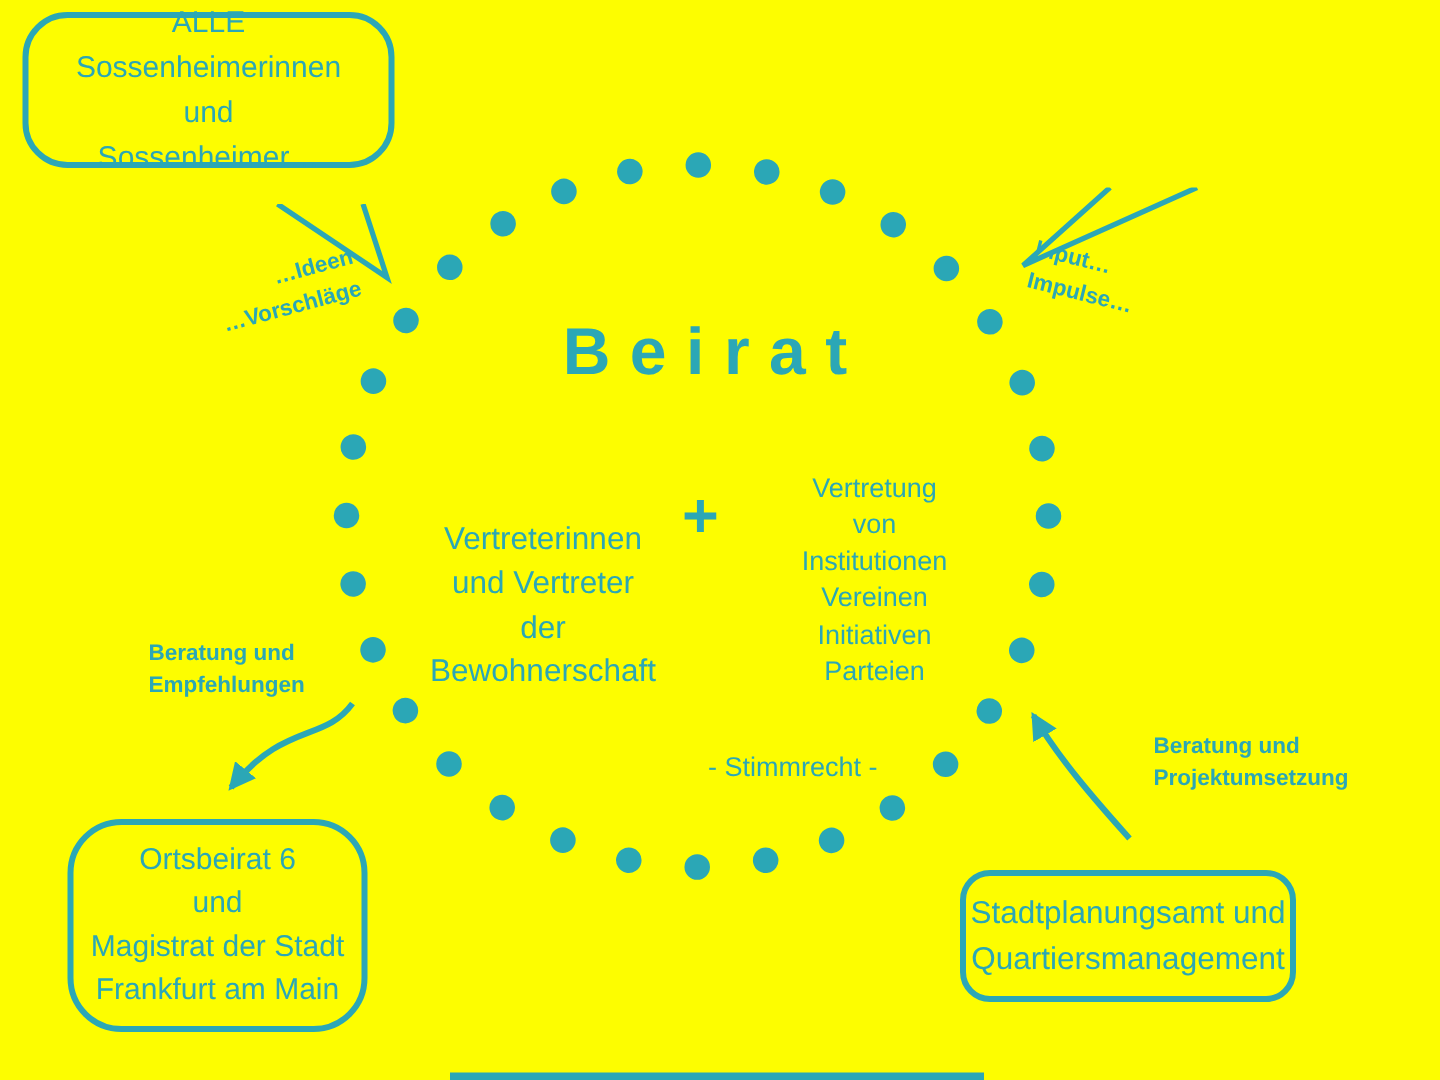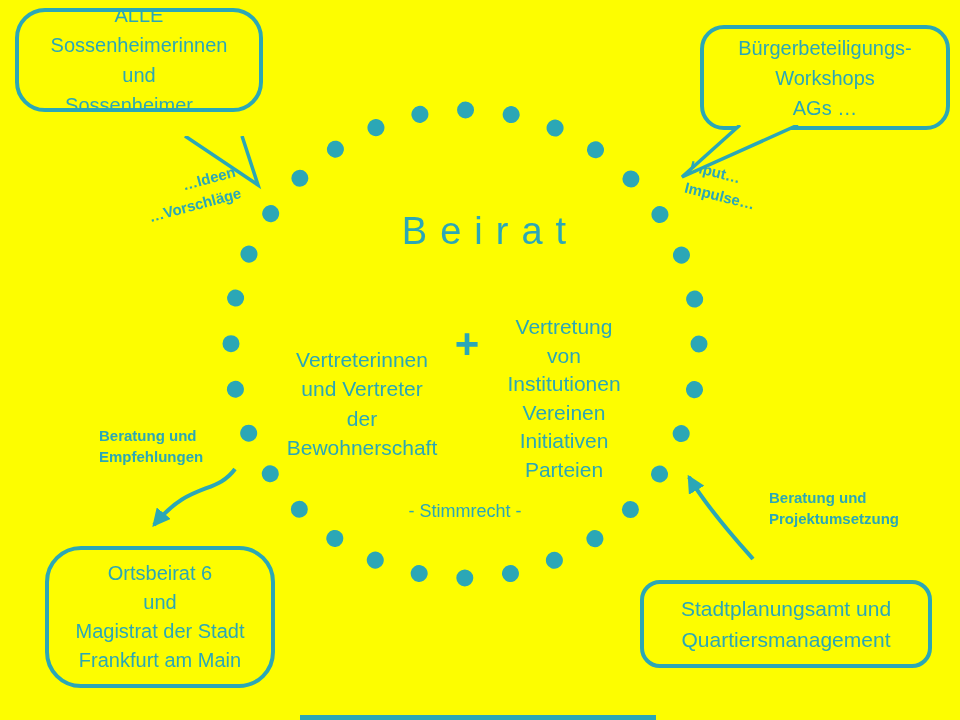--- a/index.html
+++ b/index.html
@@ -20,30 +20,30 @@
   }
   svg.layer{position:absolute;left:0;top:0;}
 
   .ring-circle{
     fill:none;stroke:var(--accent);
     stroke-width:17;stroke-linecap:round;
     stroke-dasharray:0.01 45.94;
   }
 
   .title{
-    position:absolute;left:279px;top:210px;width:410px;
-    text-align:center;font-size:38px;font-weight:400;
+    position:absolute;left:265px;top:210px;width:410px;
+    text-align:center;font-size:44px;font-weight:700;
     letter-spacing:13px;padding-left:13px;
   }
   .group{position:absolute;text-align:center;white-space:pre-line;}
   .group-left{left:258px;top:313px;width:208px;font-size:21px;line-height:1.4;margin-top:32px;}
-  .group-right{left:462px;top:313px;width:204px;font-size:21px;line-height:1.36;}
+  .group-right{left:481px;top:313px;width:204px;font-size:18px;line-height:1.36;}
   .plus{position:absolute;left:440px;top:320px;width:54px;text-align:center;
     font-size:42px;font-weight:700;}
-  .voting{position:absolute;left:345px;top:501px;width:240px;text-align:center;
+  .voting{position:absolute;left:345px;top:501px;width:240px;text-align:right;
     font-size:18px;}
 
   .bubble{
     position:absolute;z-index:2;
     border:4px solid var(--accent);
     border-radius:30px;
     background:var(--background);
     display:flex;align-items:center;justify-content:center;
     text-align:center;white-space:pre-line;
     font-size:20px;line-height:1.5;
@@ -78,23 +78,23 @@
   .arrow{position:absolute;}
   .arrow-left{left:140px;top:455px;}
   .arrow-right{left:662px;top:462px;}
 
   .box{
     position:absolute;
     border:4px solid var(--accent);
     display:flex;align-items:center;justify-content:center;
     text-align:center;white-space:pre-line;
   }
-  .box-bl{left:45px;top:546px;width:230px;height:142px;border-radius:36px;
+  .box-bl{left:45px;top:546px;width:200px;height:142px;border-radius:36px;
     font-size:20px;line-height:1.45;}
-  .box-br{left:640px;top:580px;width:292px;height:88px;border-radius:20px;
+  .box-br{left:640px;top:580px;width:224px;height:88px;border-radius:20px;
     font-size:21px;line-height:1.5;}
 
   .bottom-bar{
     position:absolute;left:300px;top:715px;width:356px;height:5px;
     background:var(--accent);
   }
 </style>
 </head>
 <body>
 
@@ -120,23 +120,20 @@
 
   <div class="bubble bubble-tl">ALLE
 Sossenheimerinnen
 und
 Sossenheimer…</div>
   <svg class="tail tail-tl" width="90" height="54" viewBox="0 0 90 54">
     <polygon class="tail-fill" points="5,0 62,0 78,49"></polygon>
     <path class="tail-stroke" d="M5,0 L78,49 L62,0"></path>
   </svg>
 
-  <div class="bubble bubble-tr">Bürgerbeteiligungs-
-Workshops
-AGs …</div>
   <svg class="tail tail-tr" width="140" height="58" viewBox="0 0 140 58">
     <polygon class="tail-fill" points="72,0 130,0 14,52"></polygon>
     <path class="tail-stroke" d="M72,0 L14,52 L130,0"></path>
   </svg>
 
   <div class="rot-label label-ideas">…Ideen
 …Vorschläge</div>
   <div class="rot-label label-input">Input…
 Impulse…</div>
 

